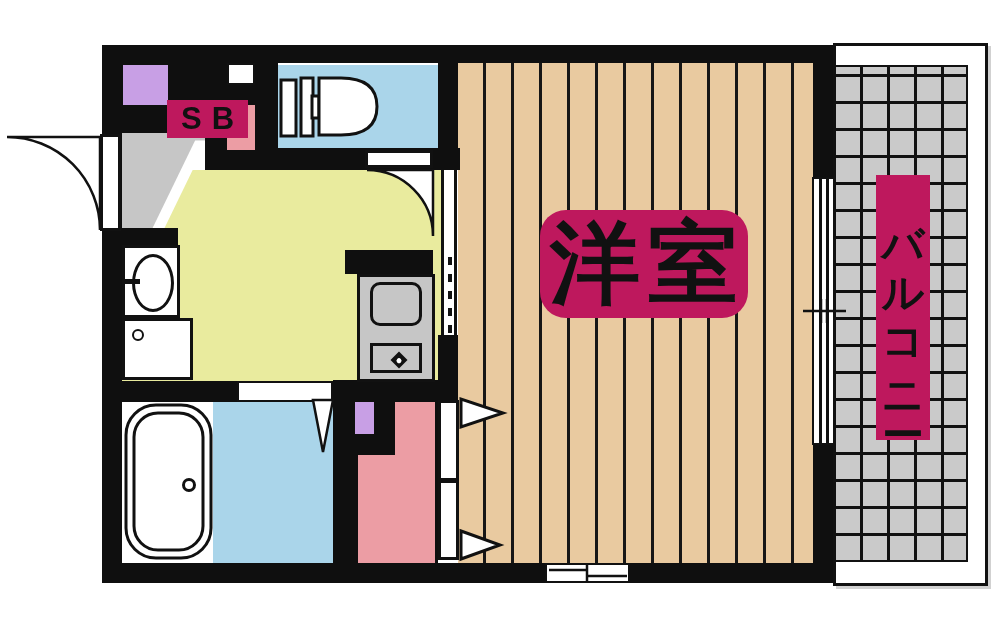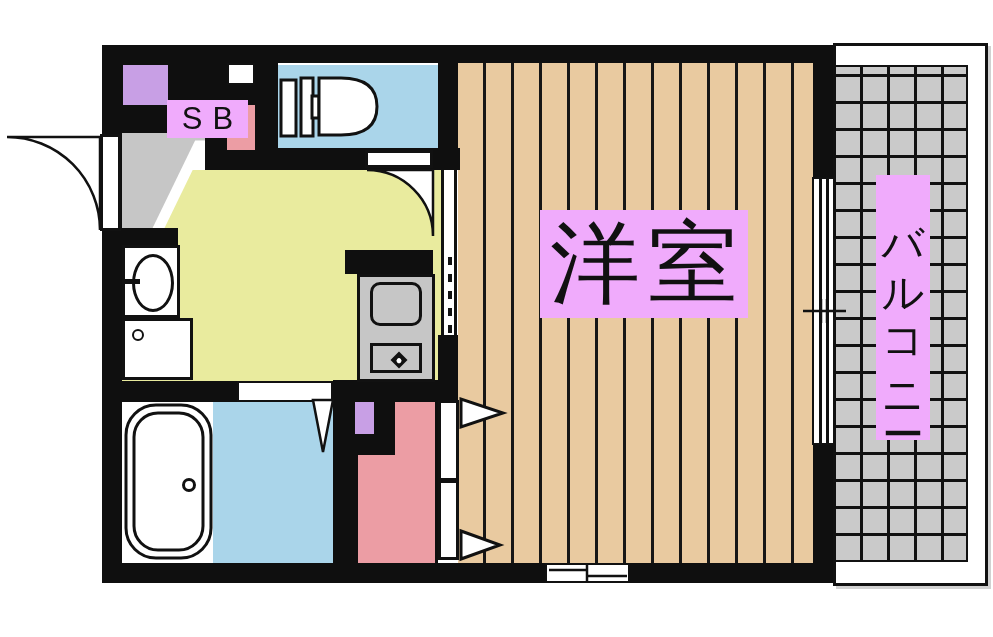--- a/index.html
+++ b/index.html
@@ -68,23 +68,23 @@
   .slide-panel { position:absolute; left:438px; width:21px; background:#fff; border:3px solid #111; }
 
   .window-bottom { position:absolute; left:545px; top:563px; width:85px; height:20px; background:#fff; border:2.5px solid #111; }
   .window-right { position:absolute; left:812px; top:177px; width:23px; height:268px; background:#fff; border:2px solid #111; }
   .window-right .pane { position:absolute; top:0; bottom:0; width:2.5px; background:#111; }
 
   .opening { position:absolute; left:237px; top:381px; width:96px; height:21px; background:#fff; border:2px solid #111; }
   .vent { position:absolute; left:227px; top:63px; width:28px; height:22px; background:#fff; border:2px solid #111; }
 
   
-  .lbl { position:absolute; background:#f0abfc; color:#111; display:flex; align-items:center; justify-content:center; }
+  .lbl { position:absolute; background:#be185d; color:#111; display:flex; align-items:center; justify-content:center;font-weight:bold; }
   .lbl-sb { left:167px; top:100px; width:81px; height:38px; font-size:31px; letter-spacing:10px; padding-left:10px; }
-  .lbl-room { left:540px; top:210px; width:208px; height:108px; font-size:90px; letter-spacing:8px; padding-left:8px; }
+  .lbl-room { left:540px; top:210px; width:208px; height:108px; font-size:90px; letter-spacing:8px; padding-left:8px;border-radius:26px; }
   .lbl-size { left:572px; top:335px; width:162px; height:107px; font-size:88px; }
   .lbl-balcony { left:876px; top:175px; width:54px; height:265px; font-size:42px;
     writing-mode: vertical-rl; text-orientation: mixed; letter-spacing:6px; }
 
   svg.overlay { position:absolute; left:0; top:0; pointer-events:none; }
 </style>
 </head>
 <body>
 
 <div class="canvas">

